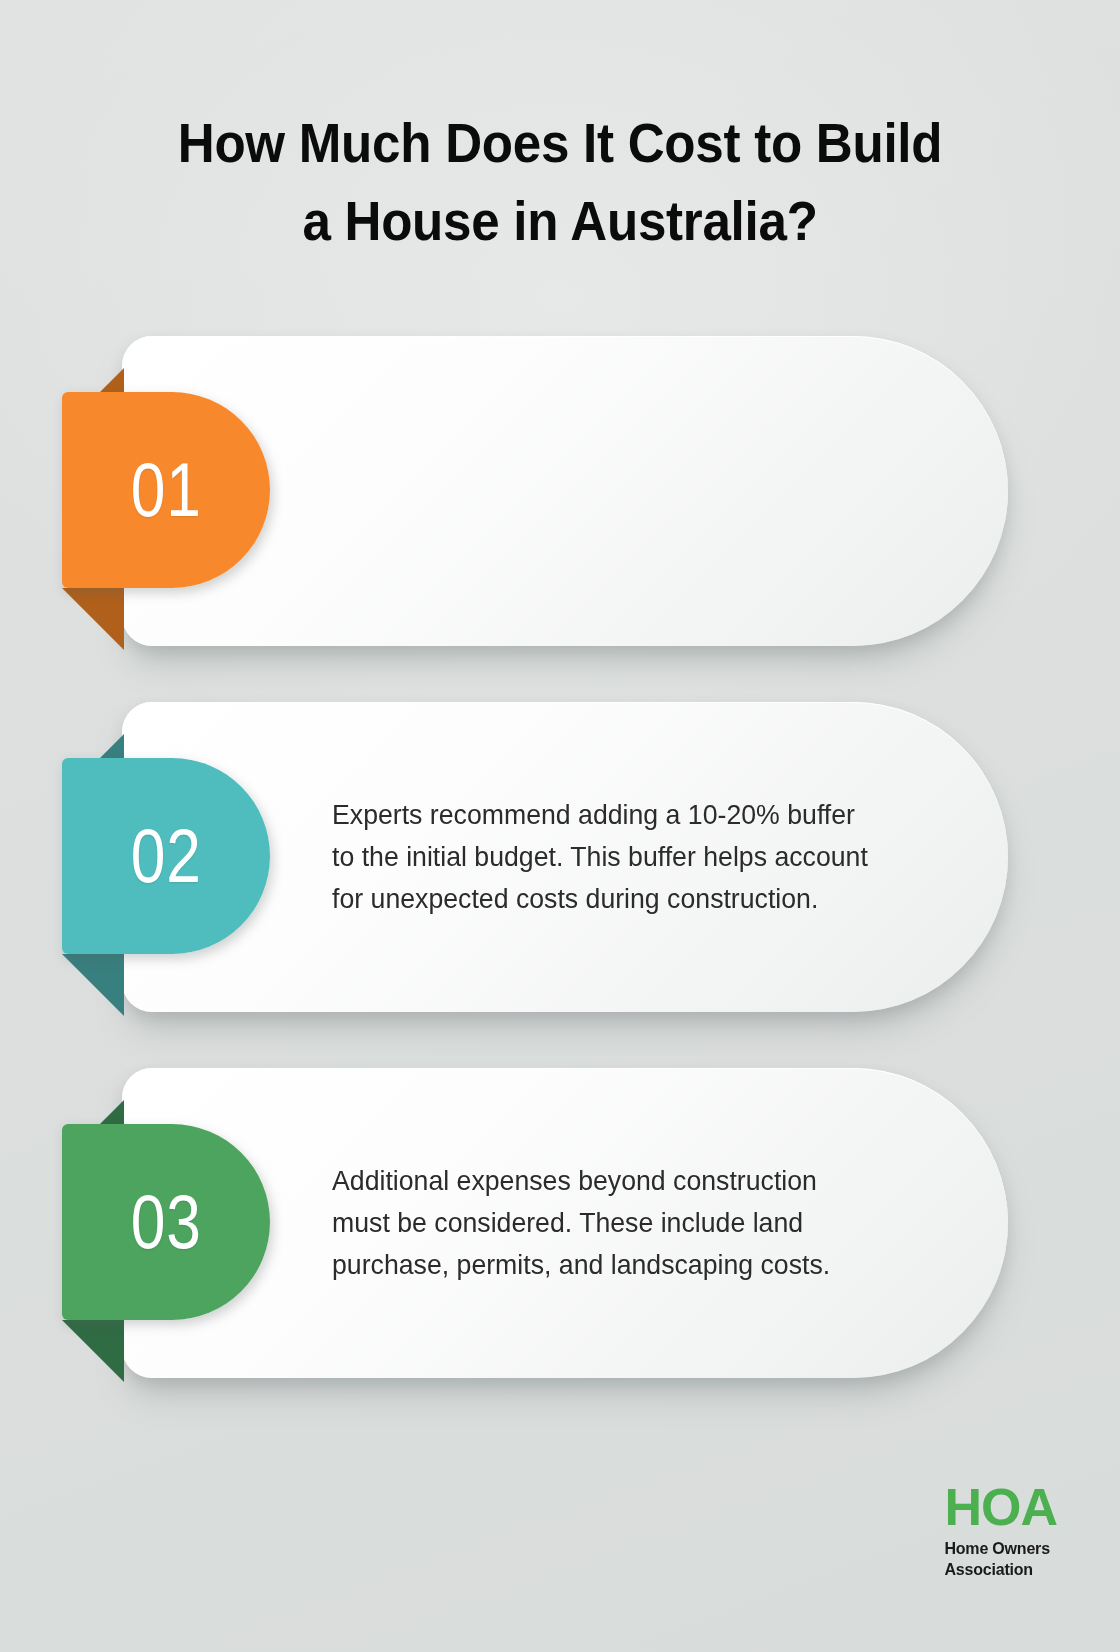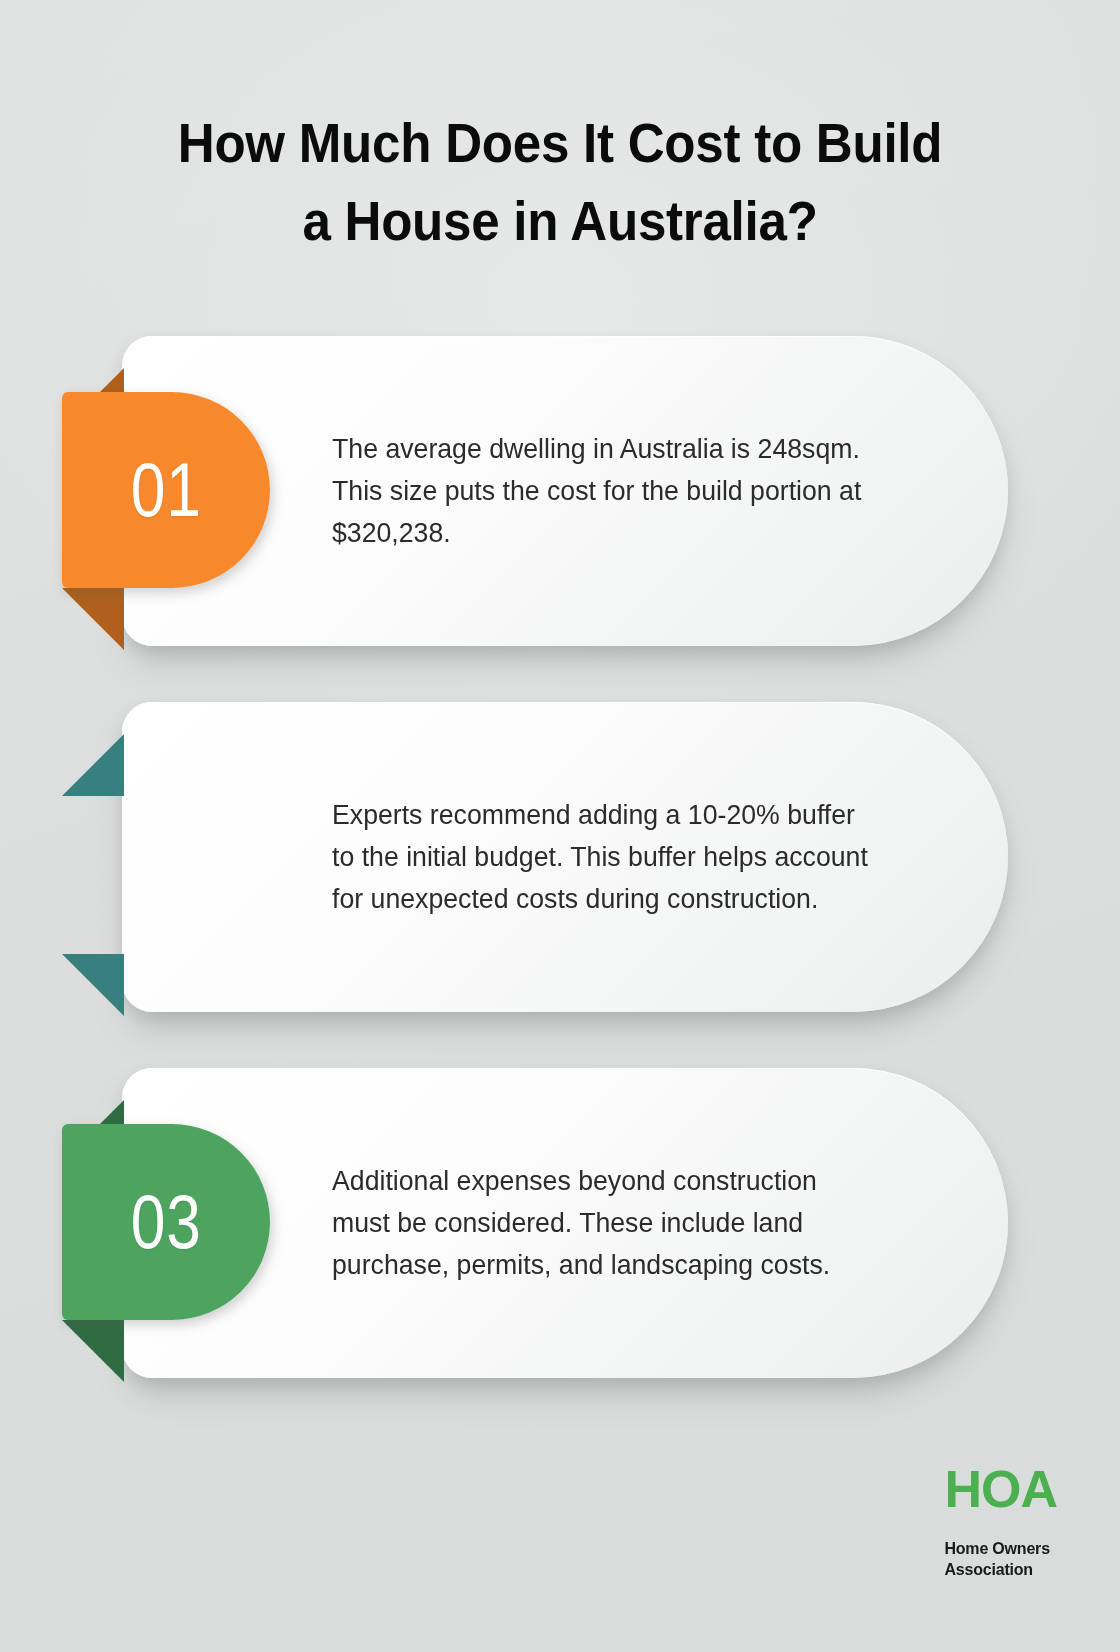--- a/index.html
+++ b/index.html
@@ -122,21 +122,21 @@
     position:absolute;
     right:63px;
     bottom:72px;
     text-align:left;
   }
   .logo-mark {
     font-size:52px;
     font-weight:bold;
     letter-spacing:-1px;
     line-height:1;
-    margin-bottom:24px;
+    margin-bottom:6px;
   }
   .logo-l1, .logo-l2 {
     font-size:16px;
     font-weight:bold;
     color:#1a1a1a;
     line-height:1.28;
     letter-spacing:-0.2px;
   }
 </style>
 </head>
@@ -149,29 +149,29 @@
 
 <div class="cards">
 
   <div class="card-row">
     <div class="panel"></div>
     <div class="fold top" style="background: rgb(176, 96, 26);"></div>
     <div class="fold bottom" style="background: rgb(176, 96, 26);"></div>
     <div class="badge" style="background: linear-gradient(135deg, rgb(247, 137, 44) 0%, rgb(247, 137, 44) 70%, rgb(247, 137, 44) 100%);">
       <span class="badge-number">01</span>
     </div>
-    <div class="card-text">
-      <span>The average dwelling in Australia is 248sqm. This size puts the cost for the build portion at $320,238.</span>
-    </div>
   </div>
 
   <div class="card-row">
     <div class="panel"></div>
     <div class="fold top" style="background: rgb(56, 127, 127);"></div>
     <div class="fold bottom" style="background: rgb(56, 127, 127);"></div>
+    <div class="badge" style="background: linear-gradient(135deg, rgb(79, 188, 189) 0%, rgb(79, 188, 189) 70%, rgb(79, 188, 189) 100%);">
+      <span class="badge-number">02</span>
+    </div>
     <div class="card-text">
       <span>Experts recommend adding a 10-20% buffer to the initial budget. This buffer helps account for unexpected costs during construction.</span>
     </div>
   </div>
 
   <div class="card-row">
     <div class="panel"></div>
     <div class="fold top" style="background: rgb(47, 107, 67);"></div>
     <div class="fold bottom" style="background: rgb(47, 107, 67);"></div>
     <div class="badge" style="background: linear-gradient(135deg, rgb(76, 164, 95) 0%, rgb(76, 164, 95) 70%, rgb(76, 164, 95) 100%);">

